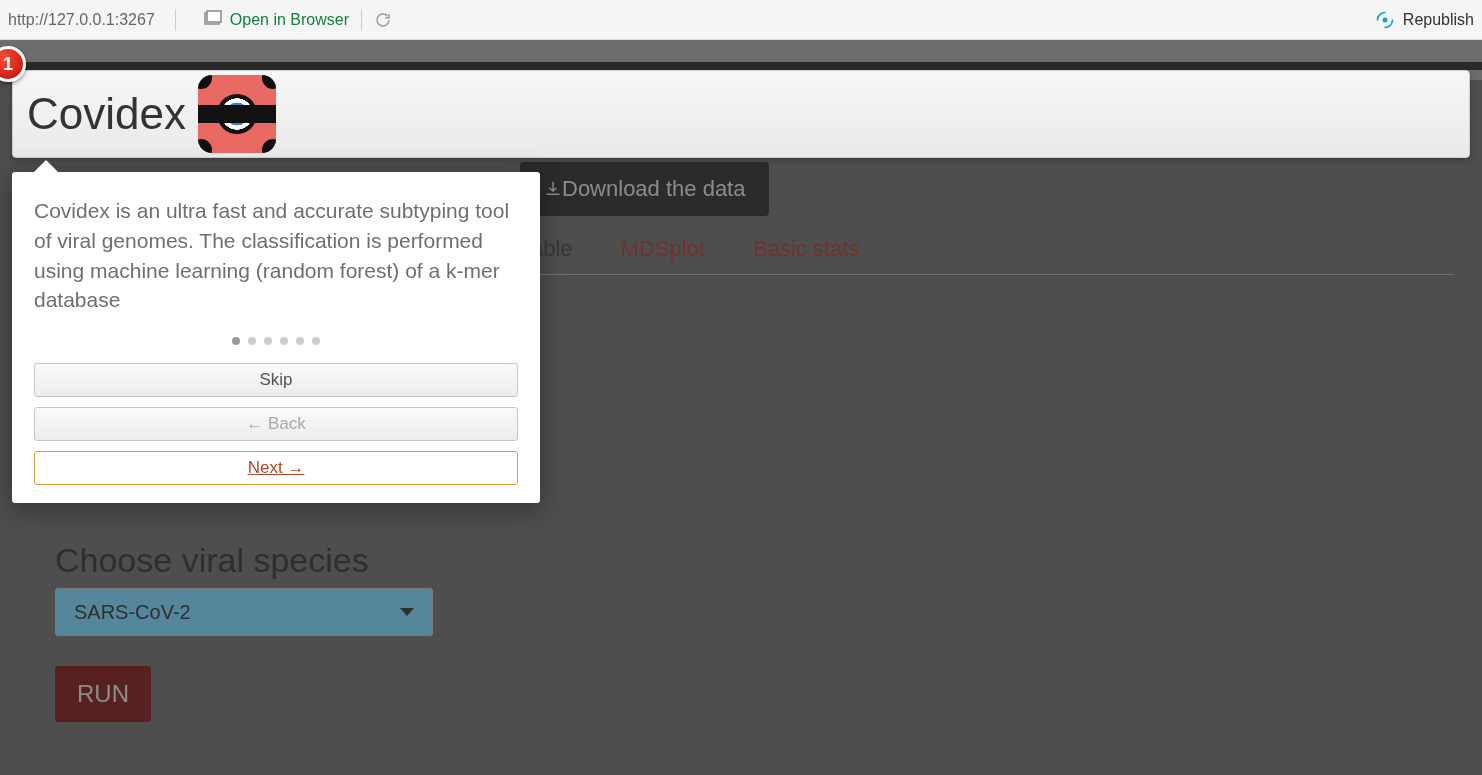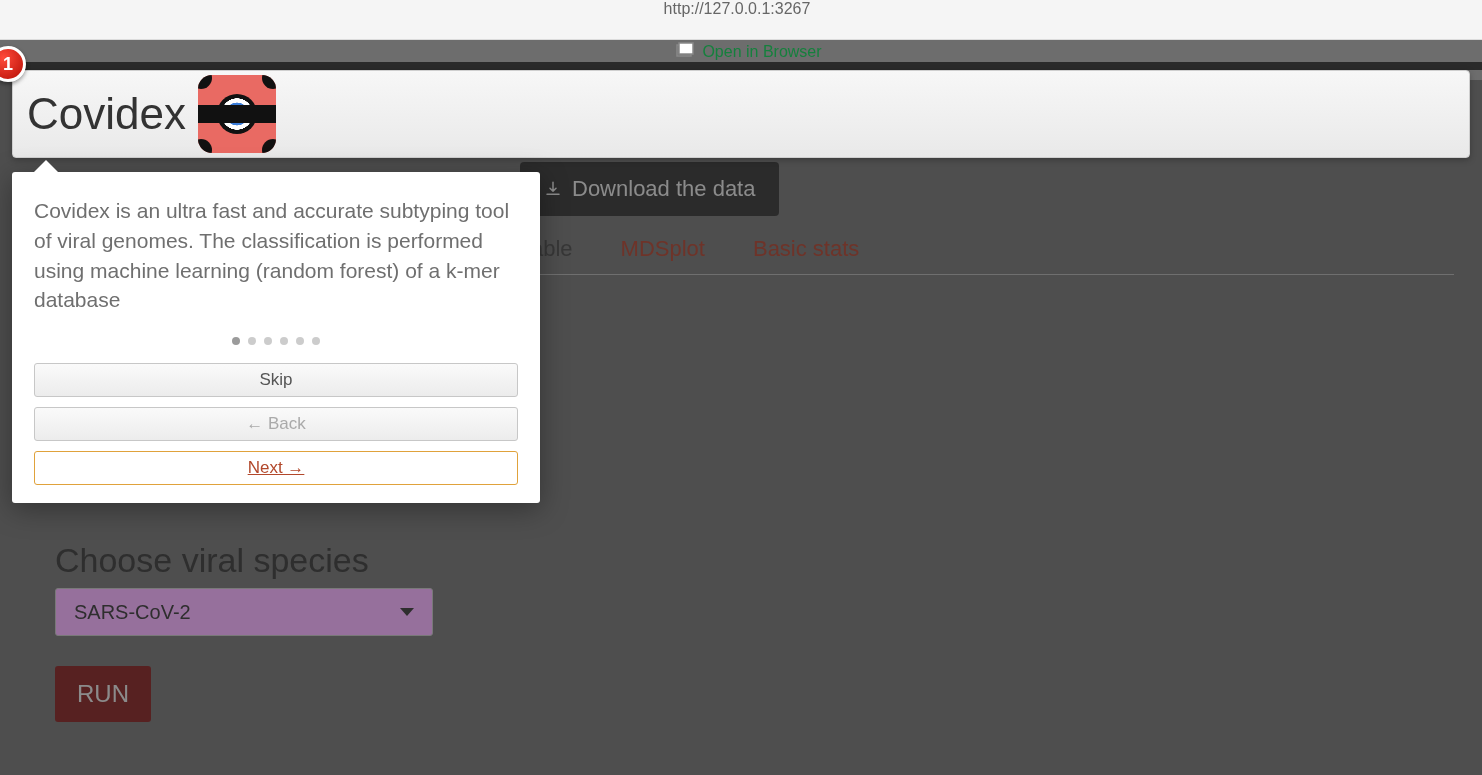--- a/index.html
+++ b/index.html
@@ -18,21 +18,20 @@
     top: 0; left: 0; right: 0;
     height: 40px;
     background: #f5f5f5;
     border-bottom: 1px solid #dcdcdc;
     display: flex;
     align-items: center;
     padding: 0 8px;
     gap: 12px;
     font-size: 16px;
     color: #444;
-    flex-direction: column;
   }
   .topbar .url {
     color: #666;
     font-size: 16px;
     padding-right: 8px;
   }
   .topbar .sep {
     width: 1px; height: 22px; background: #ccc;
   }
   .topbar .open-browser {
@@ -178,21 +177,21 @@
 
   
   .download-btn {
     position: absolute;
     top: 122px; left: 520px;
     padding: 14px 24px;
     background: #2f2f2f;
     color: #dcdcdc;
     font-size: 22px;
     border-radius: 4px;
-    display: flex; align-items: center; gap: 10px;
+    display: flex; align-items: center; 
     border: none;
   }
   .download-btn svg { width: 18px; height: 18px; fill: #dcdcdc; }
 
   
   .tabs {
     position: absolute;
     top: 196px; left: 520px; right: 28px;
     border-bottom: 1px solid #aaa;
     display: flex; gap: 48px;
@@ -231,21 +230,21 @@
     position: absolute;
     top: 151px; left: 0;
     font-size: 34px;
     font-weight: 400;
     color: #333;
   }
   .select {
     position: absolute;
     top: 198px; left: 0;
     width: 378px; height: 48px;
-    background: #f0abfc;
+    background: #7dd3fc;
     border: 1px solid #bcbcbc;
     border-radius: 3px;
     display: flex; align-items: center; justify-content: space-between;
     padding: 0 18px;
     font-size: 20px;
     color: #333;
   }
   .select .caret {
     border-left: 7px solid transparent;
     border-right: 7px solid transparent;

